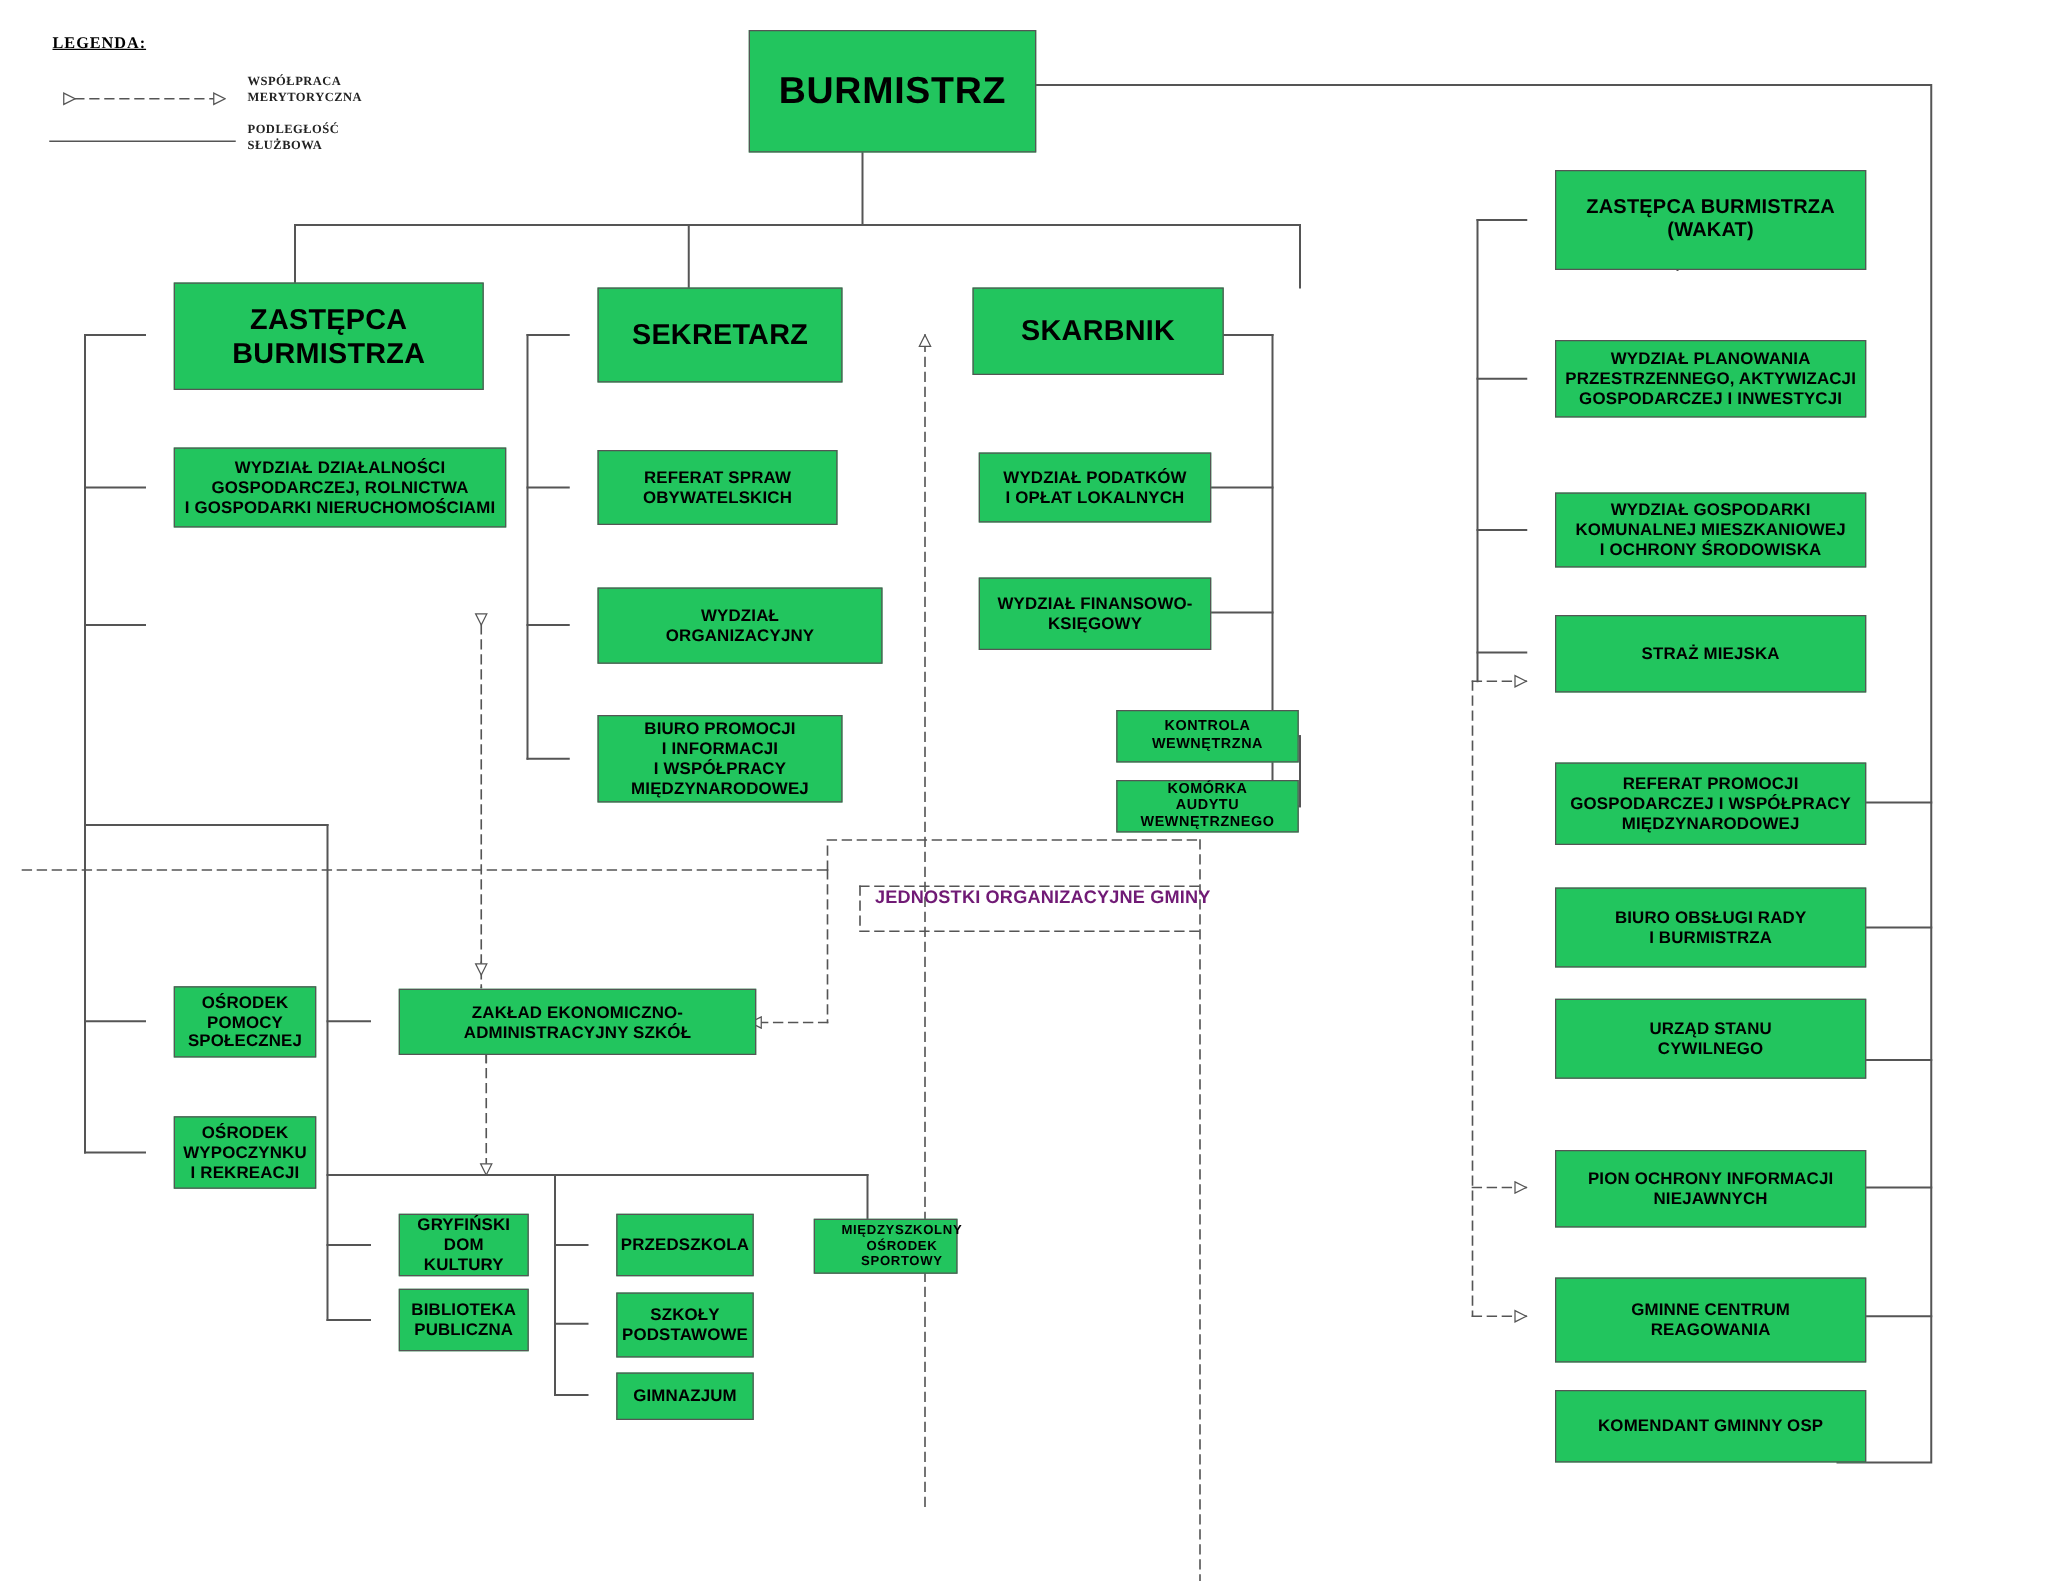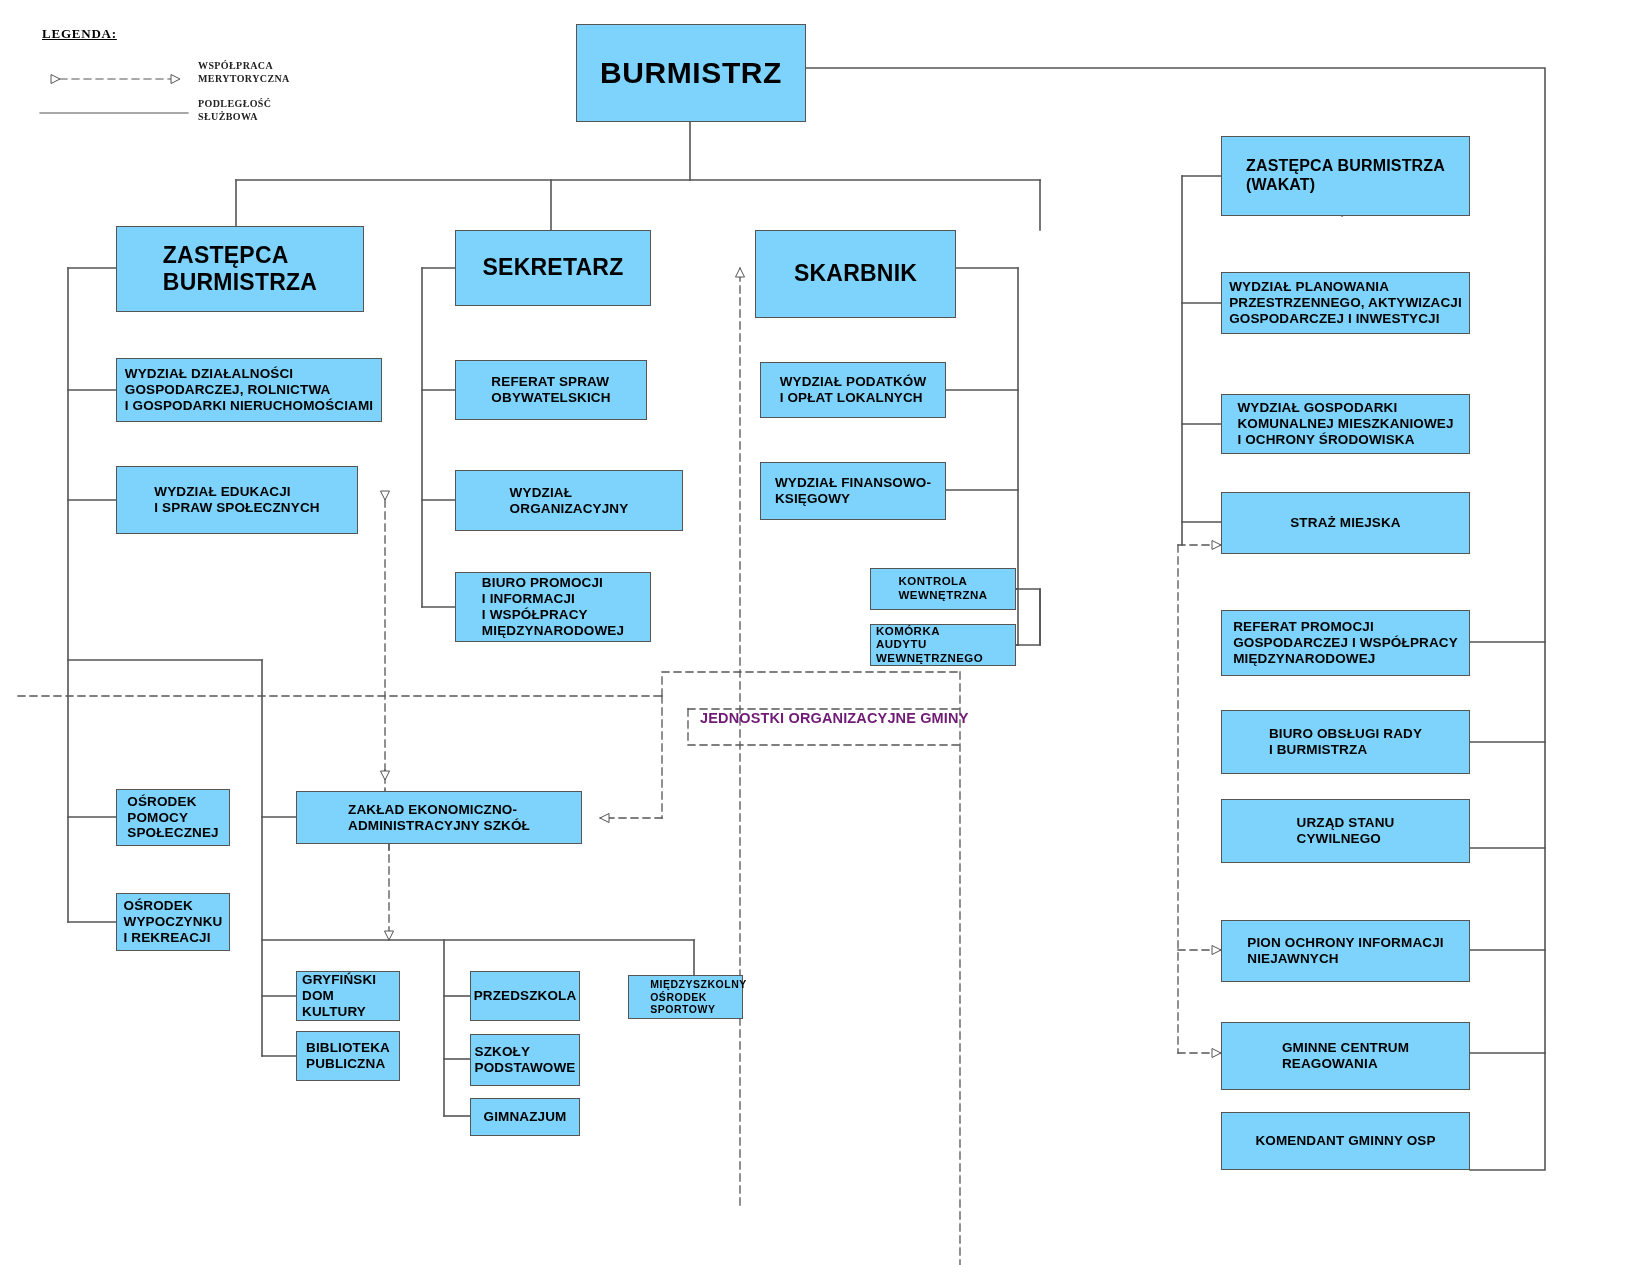--- a/index.html
+++ b/index.html
@@ -1,21 +1,21 @@
 <!DOCTYPE html>
 <html><head>
 <meta charset="utf-8">
 <style>
   html,body{margin:0;padding:0;background:#fff;}
   body{font-family:"Liberation Sans",sans-serif;}
   #stage{position:relative;width:1638px;height:1265px;background:#fff;overflow:hidden;border-radius:28px;}
   #wires{position:absolute;left:0;top:0;width:1638px;height:1265px;pointer-events:none;}
-  .node{position:absolute;box-sizing:border-box;border:1.5px solid #555;background:#7dd3fc;
-        display:flex;align-items:center;justify-content:center;
-        color:#000;font-weight:bold;line-height:1.18;letter-spacing:.01em;}
+  .node{position:absolute;box-sizing:border-box;border:1.5px solid #555;background:#22c55e;
+        display:flex;align-items:center;justify-content:center;text-align:center;
+        color:#000;font-weight:bold;line-height:1.18;letter-spacing:.01em;margin-left:23px;}
   .t-huge{font-size:30px;letter-spacing:.02em;}
   .t-big{font-size:23px;}
   .t-mid{font-size:14.5px;}
   .t-sm{font-size:13.5px;}
   .t-xs{font-size:11.5px;letter-spacing:.04em;}
   .t-xxs{font-size:10.5px;letter-spacing:.05em;}
   .plain{position:absolute;color:#000;}
   #legend-title{left:42px;top:26px;font-size:13px;font-weight:bold;letter-spacing:.06em;
                 text-decoration:underline;font-family:"Liberation Serif",serif;}
   .legend-text{font-family:"Liberation Serif",serif;font-size:10px;font-weight:bold;
@@ -149,31 +149,29 @@
 
   <div class="plain" id="grp-label">JEDNOSTKI ORGANIZACYJNE GMINY</div>
 
   <div class="node t-huge cell" style="left:576px;top:24px;width:230px;height:98px;">BURMISTRZ</div>
 
   <div class="node t-big cell" style="left:116px;top:226px;width:248px;height:86px;">ZASTĘPCA
 BURMISTRZA</div>
 
   <div class="node t-big cell" style="left:455px;top:230px;width:196px;height:76px;">SEKRETARZ</div>
 
-  <div class="node t-big cell" style="left:755px;top:230px;width:201px;height:88px;">SKARBNIK</div>
+  <div class="node t-big cell" style="left:755px;top:230px;width:201px;height:70px;">SKARBNIK</div>
 
   <div class="node t-mid cell" style="left:1221px;top:136px;width:249px;height:80px;font-size:16px;">ZASTĘPCA BURMISTRZA
 (WAKAT)</div>
 
   <div class="node t-sm cell" style="left:116px;top:358px;width:266px;height:64px;">WYDZIAŁ DZIAŁALNOŚCI
 GOSPODARCZEJ, ROLNICTWA
 I GOSPODARKI NIERUCHOMOŚCIAMI</div>
 
-  <div class="node t-sm cell" style="left:116px;top:466px;width:242px;height:68px;">WYDZIAŁ EDUKACJI
-I SPRAW SPOŁECZNYCH</div>
 
   <div class="node t-sm cell" style="left:455px;top:360px;width:192px;height:60px;">REFERAT SPRAW
 OBYWATELSKICH</div>
 
   <div class="node t-sm cell" style="left:455px;top:470px;width:228px;height:61px;">WYDZIAŁ
 ORGANIZACYJNY</div>
 
   <div class="node t-sm cell" style="left:455px;top:572px;width:196px;height:70px;">BIURO PROMOCJI
 I INFORMACJI
 I WSPÓŁPRACY

